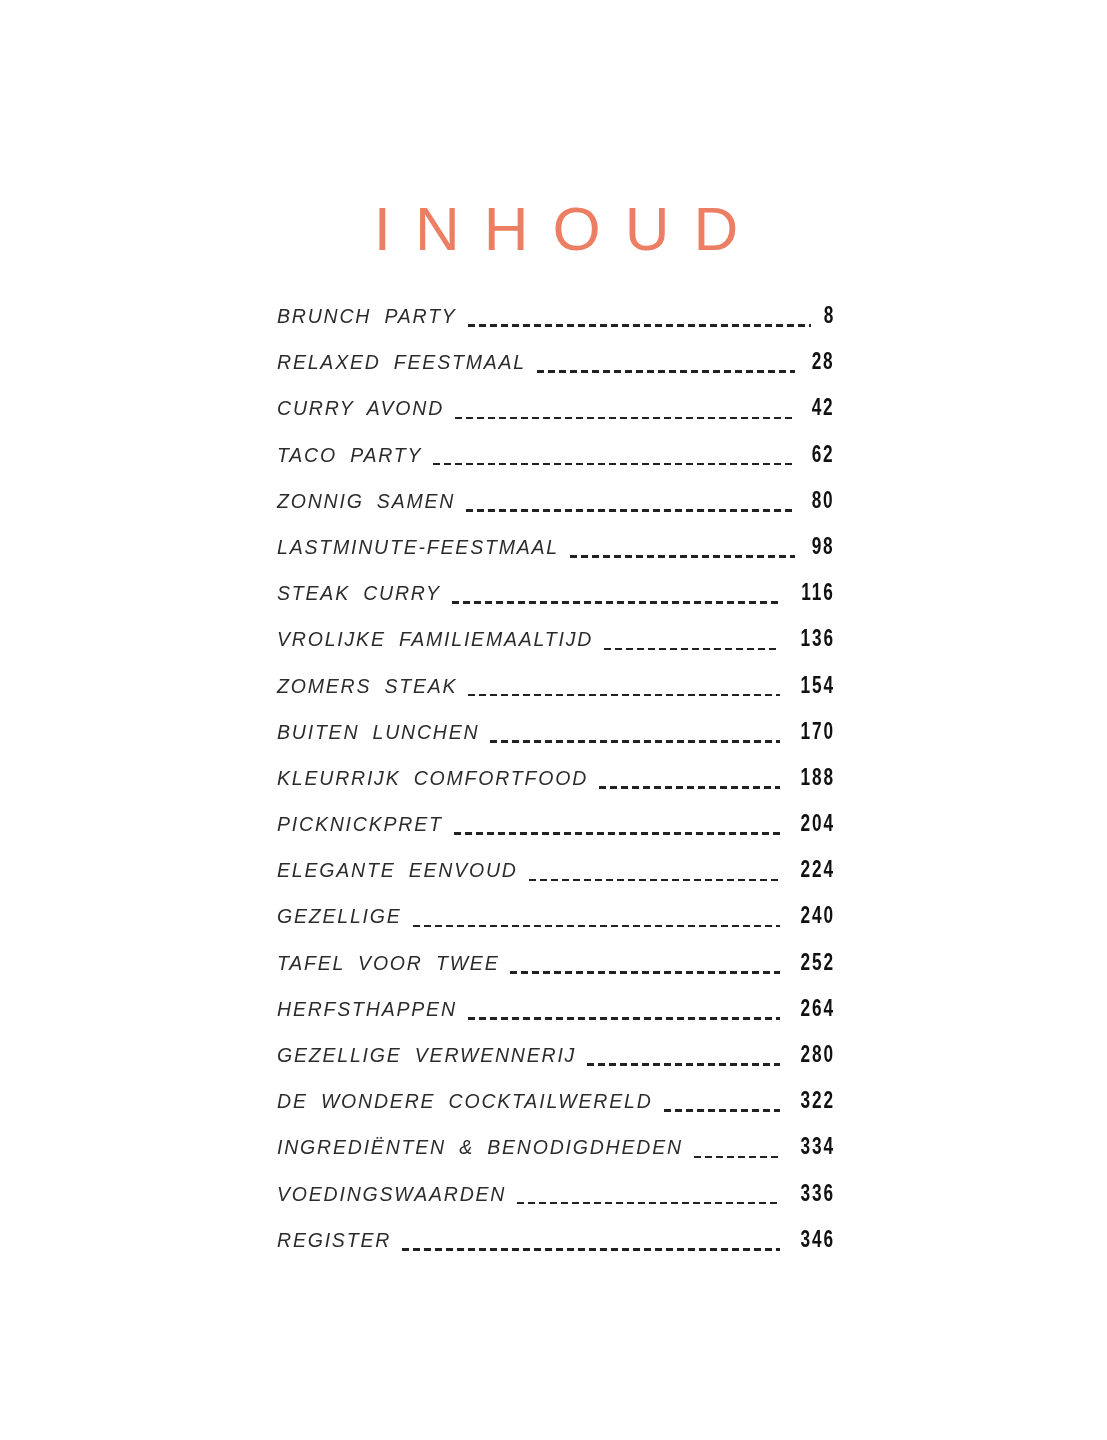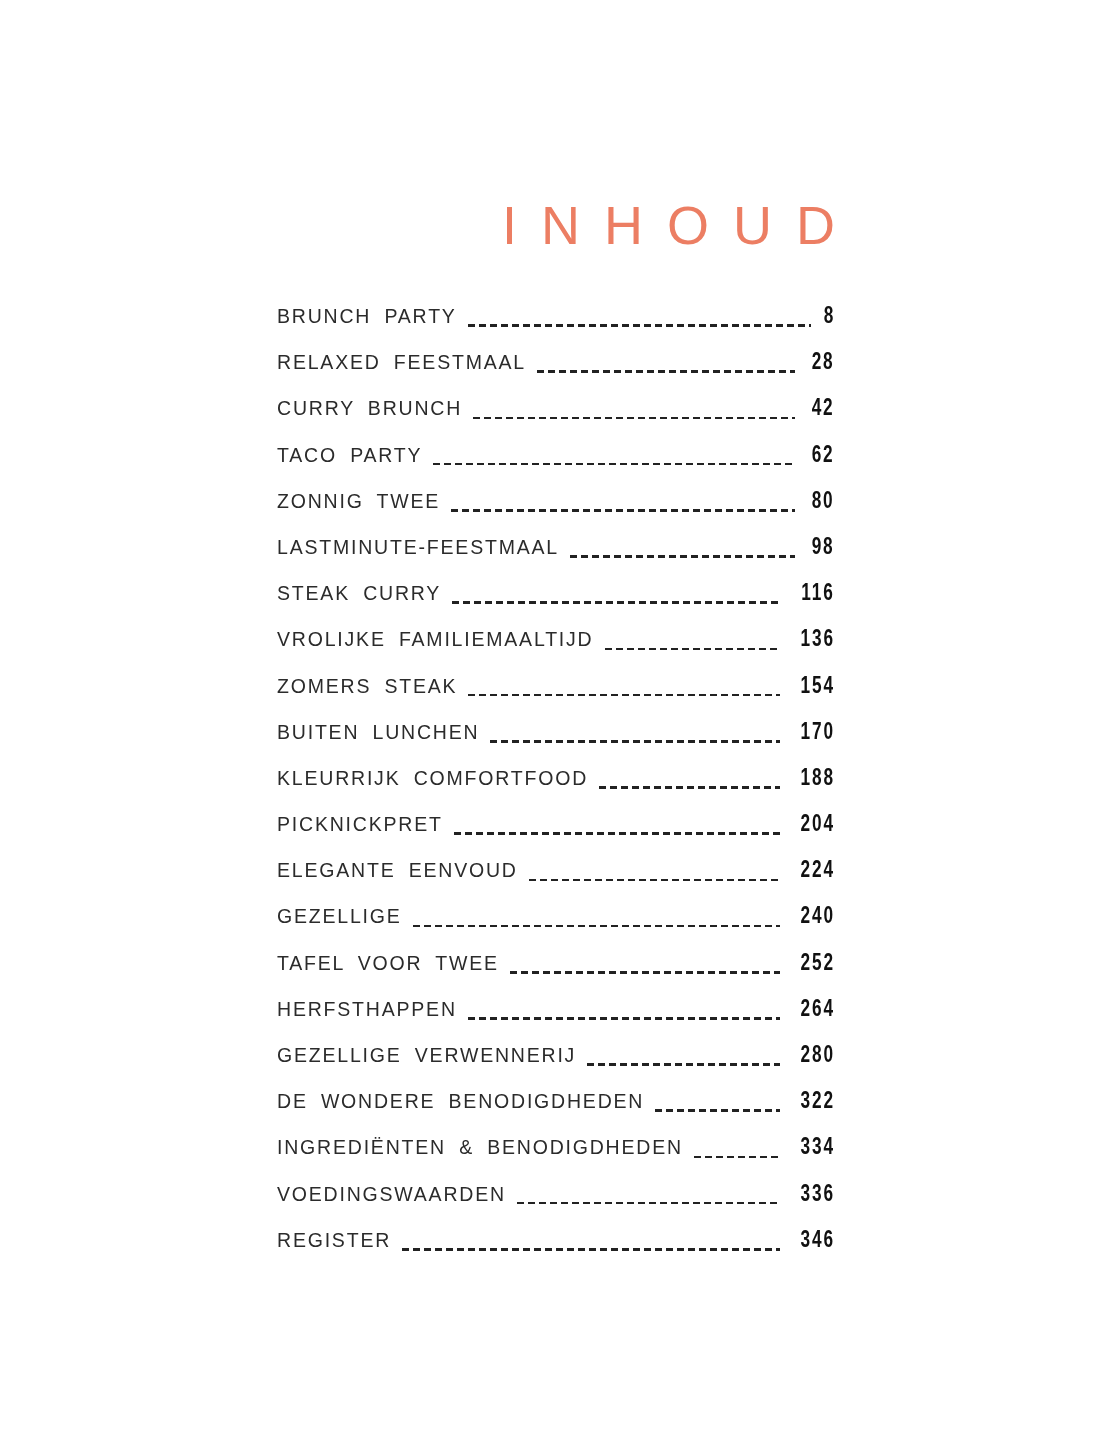--- a/index.html
+++ b/index.html
@@ -14,22 +14,22 @@
     background: #ffffff;
     font-family: "Liberation Sans", sans-serif;
     overflow: hidden;
   }
   .title {
     position: absolute;
     top: 198px;
     left: 277px;
     width: 558px;
     margin: 0;
-    text-align: right;
-    font-size: 54px;
+    text-align: center;
+    font-size: 62px;
     font-weight: 400;
     line-height: 1;
     letter-spacing: 24px;
     color: #ec7e63;
     white-space: nowrap;
   }
   .title .ls-fix {
     display: inline-block;
     margin-right: -24px; 
   }
@@ -44,20 +44,21 @@
     align-items: baseline;
     height: 46.2px;
     cursor: default;
   }
   .label {
     font-size: 19.5px;
     letter-spacing: 1.8px;
     word-spacing: 6px;
     color: #2b2b2b;
     white-space: nowrap;
+    font-style: italic;
   }
   .leader {
     flex: 1 1 auto;
     align-self: center;
     height: 2.6px;
     margin: 1px 9px 0 11px;
     background-image: repeating-linear-gradient(
       to right,
       #222222 0px, #222222 7px,
       transparent 7px, transparent 11px
@@ -87,33 +88,33 @@
     <span class="page-num">8</span>
   </div>
 
   <div class="row">
     <span class="label">RELAXED FEESTMAAL</span>
     <span class="leader"></span>
     <span class="page-num">28</span>
   </div>
 
   <div class="row">
-    <span class="label">CURRY BRUNCH</span>
+    <span class="label">CURRY AVOND</span>
     <span class="leader"></span>
     <span class="page-num">42</span>
   </div>
 
   <div class="row">
     <span class="label">TACO PARTY</span>
     <span class="leader"></span>
     <span class="page-num">62</span>
   </div>
 
   <div class="row">
-    <span class="label">ZONNIG TWEE</span>
+    <span class="label">ZONNIG SAMEN</span>
     <span class="leader"></span>
     <span class="page-num">80</span>
   </div>
 
   <div class="row">
     <span class="label">LASTMINUTE-FEESTMAAL</span>
     <span class="leader"></span>
     <span class="page-num">98</span>
   </div>
 
@@ -178,21 +179,21 @@
   </div>
 
   <div class="row">
     <span class="label">GEZELLIGE VERWENNERIJ</span>
     <span class="leader"></span>
     <span class="page-num">280</span>
   </div>
 
 
   <div class="row">
-    <span class="label">DE WONDERE BENODIGDHEDEN</span>
+    <span class="label">DE WONDERE COCKTAILWERELD</span>
     <span class="leader"></span>
     <span class="page-num">322</span>
   </div>
 
   <div class="row">
     <span class="label">INGREDIËNTEN &amp; BENODIGDHEDEN</span>
     <span class="leader"></span>
     <span class="page-num">334</span>
   </div>
 

